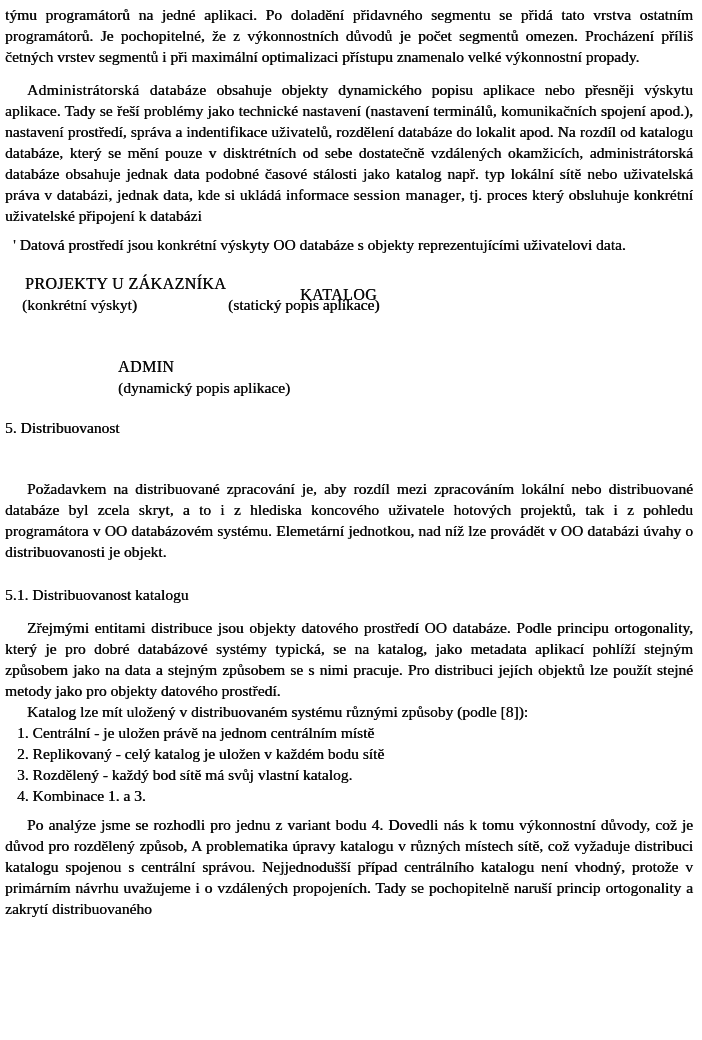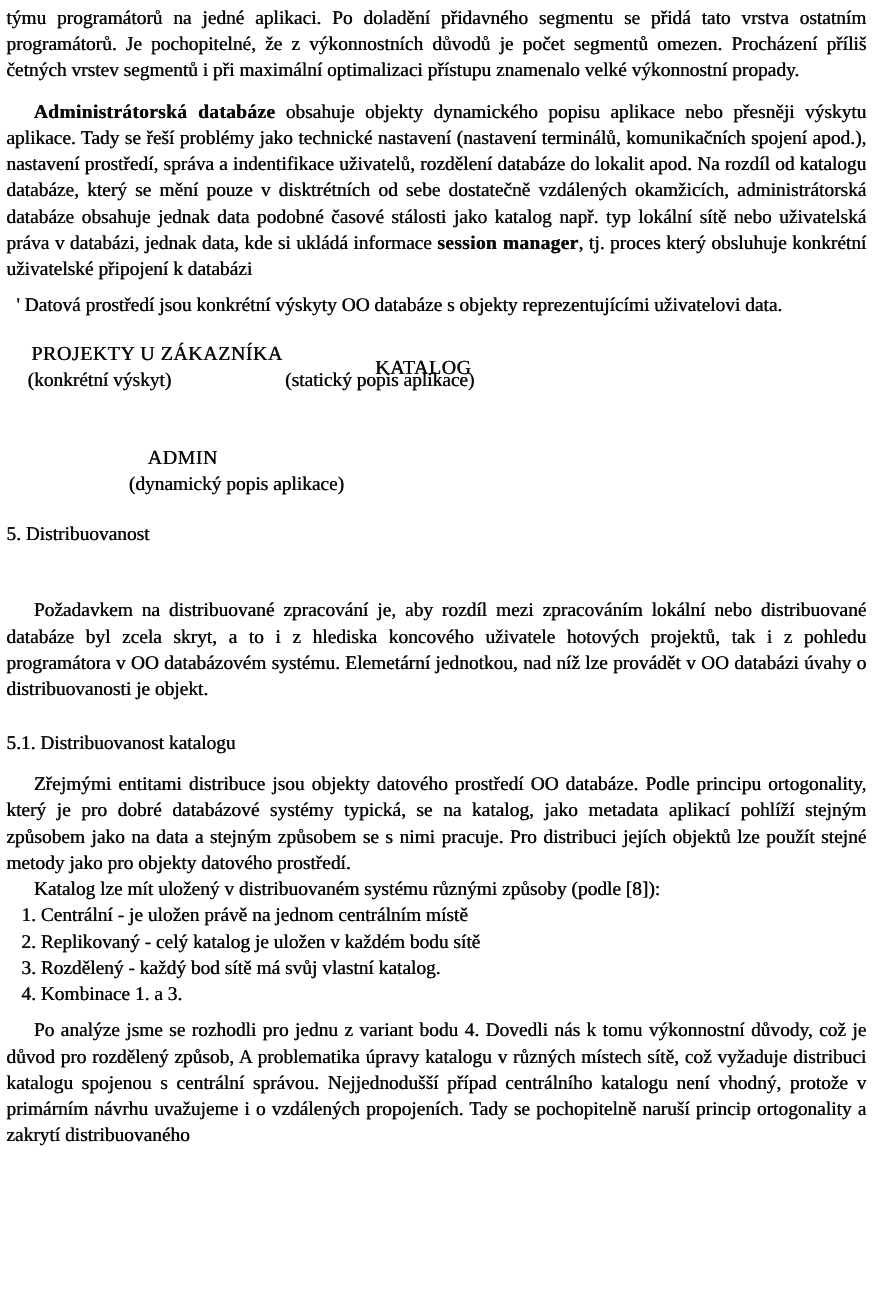--- a/index.html
+++ b/index.html
@@ -18,40 +18,40 @@
     line-height: 21px;
     padding: 4px 9px 0 5px;
     text-align: justify;
     
     text-shadow: 0.35px 0 0 currentColor;
     overflow: hidden;
   }
   p { margin: 0; }
   .indent { text-indent: 22px; }
   .small-indent { text-indent: 8px; }
-  b { font-weight: bold; letter-spacing: 0.3px; }
+  b { font-weight: normal; letter-spacing: 0.3px; }
 
   .para-admin   { margin-top: 12px; }
   .para-datova  { margin-top: 8px; }
   .fig-caption  { margin-top: 16px; text-align: left; }
 
   .diagram {
     position: relative;
     margin-top: 18px;
     height: 126px;
     text-align: left;
   }
   .diagram .d { position: absolute; white-space: nowrap; }
   .d-caps { font-size: 16px; letter-spacing: 0.4px; }
   .d-proj  { left: 20px;  top: 0; }
   .d-kat   { left: 295px; top: 11px; }
   .d-projsub { left: 17px;  top: 21px; }
   .d-katsub  { left: 223px; top: 21px; text-align: center; }
   .d-admin   { left: 113px; top: 83px; }
-  .d-adminsub{ left: 98px; top: 104px; }
+  .d-adminsub{ left: 113px; top: 104px; }
 
   .heading-5  { margin-top: 18px; text-align: left; }
   .para-5     { margin-top: 40px; }
   .heading-51 { margin-top: 22px; text-align: left; }
   .para-51    { margin-top: 12px; }
   .para-katalog { text-indent: 22px; }
   .catalog-list p { text-align: left; margin-left: 12px; }
   .para-final { margin-top: 8px; }
 </style>
 </head>

